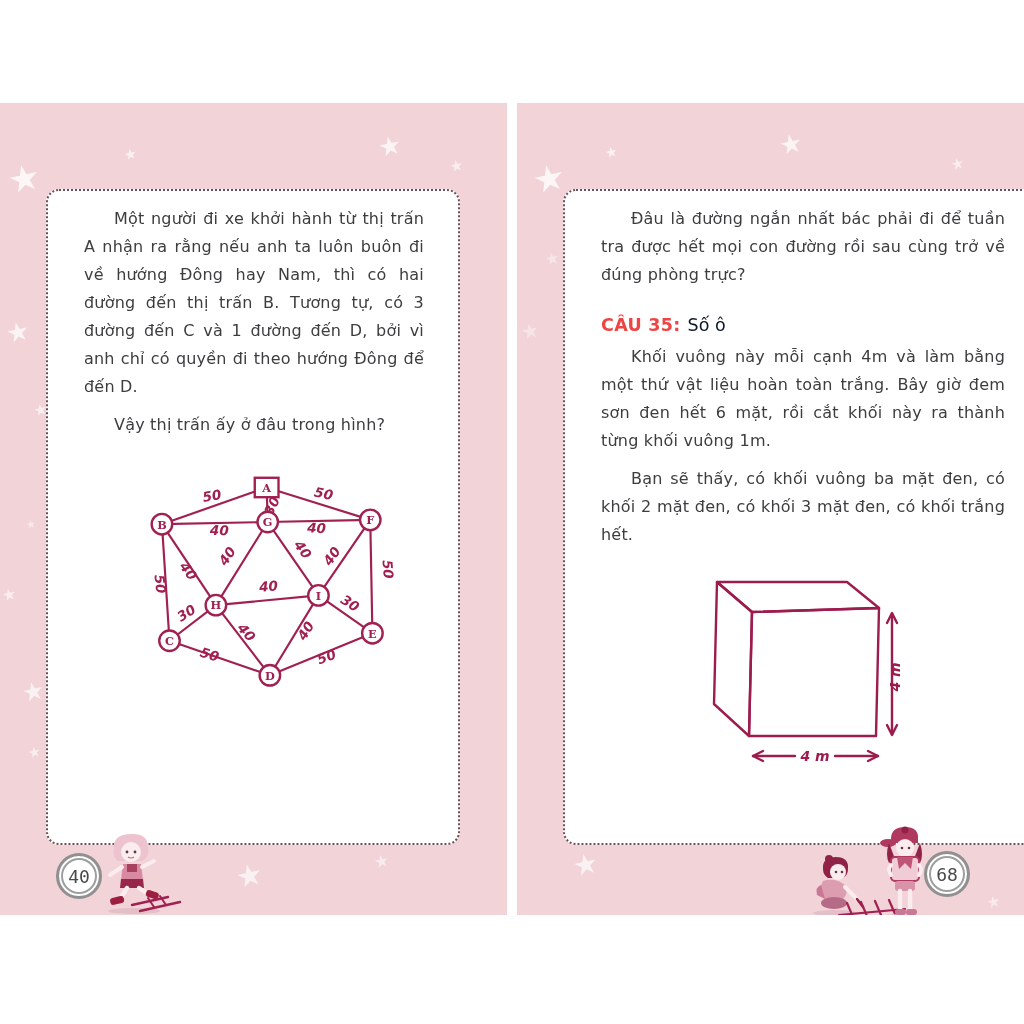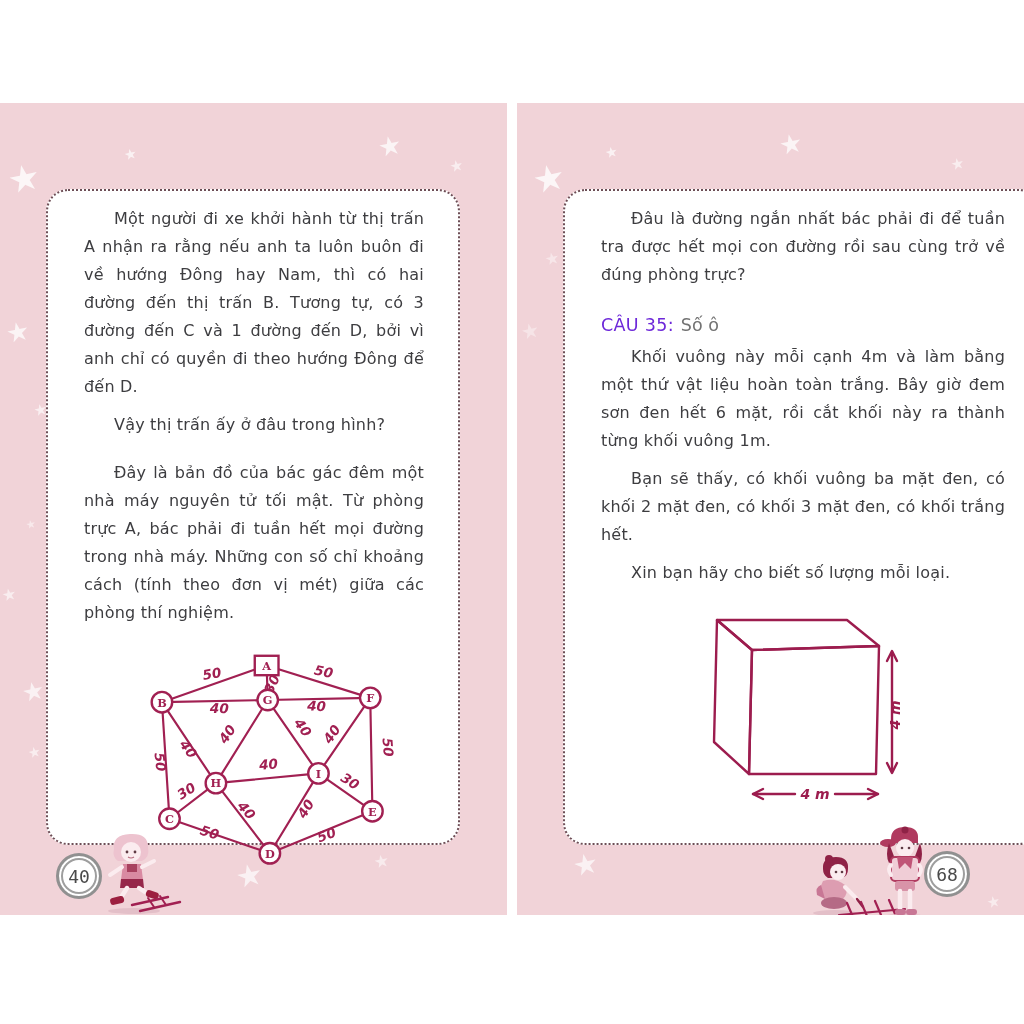--- a/index.html
+++ b/index.html
@@ -2,31 +2,31 @@
 <html><head>
 <meta charset="utf-8">
 <style>
   html,body{margin:0;padding:0;}
   .canvas{position:relative;width:1024px;height:1024px;background:#ffffff;overflow:hidden;
           font-family:"DejaVu Sans",sans-serif;}
   .spread{position:absolute;top:103px;left:0;width:1024px;height:812px;display:flex;}
   .page{position:relative;width:507px;height:812px;background:#f1d3d8;overflow:hidden;}
   .gutter{width:10px;height:812px;background:#ffffff;}
   .star{position:absolute;color:#ffffff;line-height:1;user-select:none;transform:rotate(-12deg);}
-  .card{position:absolute;background:#ffffff;border:2px dotted #6d4e56;border-radius:22px;
+  .card{position:absolute;background:#ffffff;border:2px dotted #6d4e56;border-radius:13px;
         box-sizing:border-box;}
   .card.left-card{left:46px;top:86px;width:414px;height:656px;}
   .card.right-card{left:46px;top:86px;width:478px;height:656px;}
   .card-inner{padding:14px 34px 0 36px;}
   p.body{margin:0 0 10px 0;font-size:16px;line-height:28px;color:#3d3d40;
          text-align:justify;text-indent:30px;letter-spacing:.2px;}
   p.body.tight{margin-bottom:20px;}
   .qheading{margin:10px 0 8px 0;font-size:17.5px;}
-  .qlabel{color:#6d28d9;font-weight:normal;letter-spacing:.3px;}
-  .qtitle{color:#737373;margin-left:7px;}
+  .qlabel{color:#ef4444;font-weight:bold;letter-spacing:.3px;}
+  .qtitle{color:#0f172a;margin-left:7px;}
   .graph-wrap{margin:4px 0 0 38px;}
   .cube-wrap{margin:4px 0 0 78px;}
   .gline{stroke:#a12052;stroke-width:2;stroke-linecap:round;}
   .gnode{fill:#ffffff;stroke:#a12052;stroke-width:2.2;}
   .gletter{fill:#a12052;font-weight:bold;font-size:10.5px;text-anchor:middle;
            font-family:"DejaVu Serif",serif;}
   .elabel{fill:#a12052;font-weight:bold;font-style:italic;font-size:12.5px;text-anchor:middle;
           font-family:"DejaVu Sans",sans-serif;}
   .cubeline{stroke:#9c1c4e;stroke-width:2.4;fill:none;stroke-linejoin:round;stroke-linecap:round;}
   .cubelabel{fill:#9c1c4e;font-weight:bold;font-style:italic;font-size:14px;text-anchor:middle;
@@ -60,21 +60,20 @@
           <span class="star" style="left: 28px; top: 642px; font-size: 14px; opacity: 0.6;">★</span>
           <span class="star" style="left: 364px; top: 700px; font-size: 22px; opacity: 0.35;">★</span>
           <span class="star" style="left: 236px; top: 758px; font-size: 30px; opacity: 0.7;">★</span>
           <span class="star" style="left: 374px; top: 750px; font-size: 17px; opacity: 0.55;">★</span>
         </div>
 
       <div class="card left-card">
         <div class="card-inner">
           <p class="body">Một người đi xe khởi hành từ thị trấn A nhận ra rằng nếu anh ta luôn buôn đi về hướng Đông hay Nam, thì có hai đường đến thị trấn B. Tương tự, có 3 đường đến C và 1 đường đến D, bởi vì anh chỉ có quyền đi theo hướng Đông để đến D.</p>
           <p class="body tight">Vậy thị trấn ấy ở đâu trong hình?</p>
-          <p class="body">Đây là bản đồ của bác gác đêm một nhà máy nguyên tử tối mật. Từ phòng trực A, bác phải đi tuần hết mọi đường trong nhà máy. Những con số chỉ khoảng cách (tính theo đơn vị mét) giữa các phòng thí nghiệm.</p>
           <div class="graph-wrap">
             <svg id="graph-svg" width="272" height="234" viewBox="0 0 252 216">
                 <line x1="134" y1="26" x2="37" y2="60" class="gline"></line>
                 <line x1="134" y1="26" x2="135" y2="58" class="gline"></line>
                 <line x1="134" y1="26" x2="230" y2="56" class="gline"></line>
                 <line x1="37" y1="60" x2="135" y2="58" class="gline"></line>
                 <line x1="135" y1="58" x2="230" y2="56" class="gline"></line>
                 <line x1="37" y1="60" x2="87" y2="135" class="gline"></line>
                 <line x1="135" y1="58" x2="87" y2="135" class="gline"></line>
                 <line x1="135" y1="58" x2="182" y2="126" class="gline"></line>
@@ -178,21 +177,20 @@
         </div>
 
       <div class="card right-card">
         <div class="card-inner">
           <p class="body">Đâu là đường ngắn nhất bác phải đi để tuần tra được hết mọi con đường rồi sau cùng trở về đúng phòng trực?</p>
           <div class="qheading" style="margin-top:26px;">
             <span class="qlabel">CÂU 35:</span><span class="qtitle">Số ô</span>
           </div>
           <p class="body">Khối vuông này mỗi cạnh 4m và làm bằng một thứ vật liệu hoàn toàn trắng. Bây giờ đem sơn đen hết 6 mặt, rồi cắt khối này ra thành từng khối vuông 1m.</p>
           <p class="body">Bạn sẽ thấy, có khối vuông ba mặt đen, có khối 2 mặt đen, có khối 3 mặt đen, có khối trắng hết.</p>
-          <p class="body">Xin bạn hãy cho biết số lượng mỗi loại.</p>
           <div class="cube-wrap">
             <svg width="238" height="214" viewBox="0 0 238 214">
               <polygon class="cubeline" points="38,23 168,23 200,49 73,53"></polygon>
               <polygon class="cubeline" points="73,53 200,49 197,177 70,177"></polygon>
               <polygon class="cubeline" points="38,23 73,53 70,177 35,145"></polygon>
               <line class="cubeline" x1="213" y1="55" x2="213" y2="175"></line>
               <polyline class="cubeline" points="208,64 213,54 218,64"></polyline>
               <polyline class="cubeline" points="208,166 213,176 218,166"></polyline>
               <text class="cubelabel" x="221" y="118" transform="rotate(-90 221 118)">4 m</text>
               <line class="cubeline" x1="74" y1="197" x2="116" y2="197"></line>

